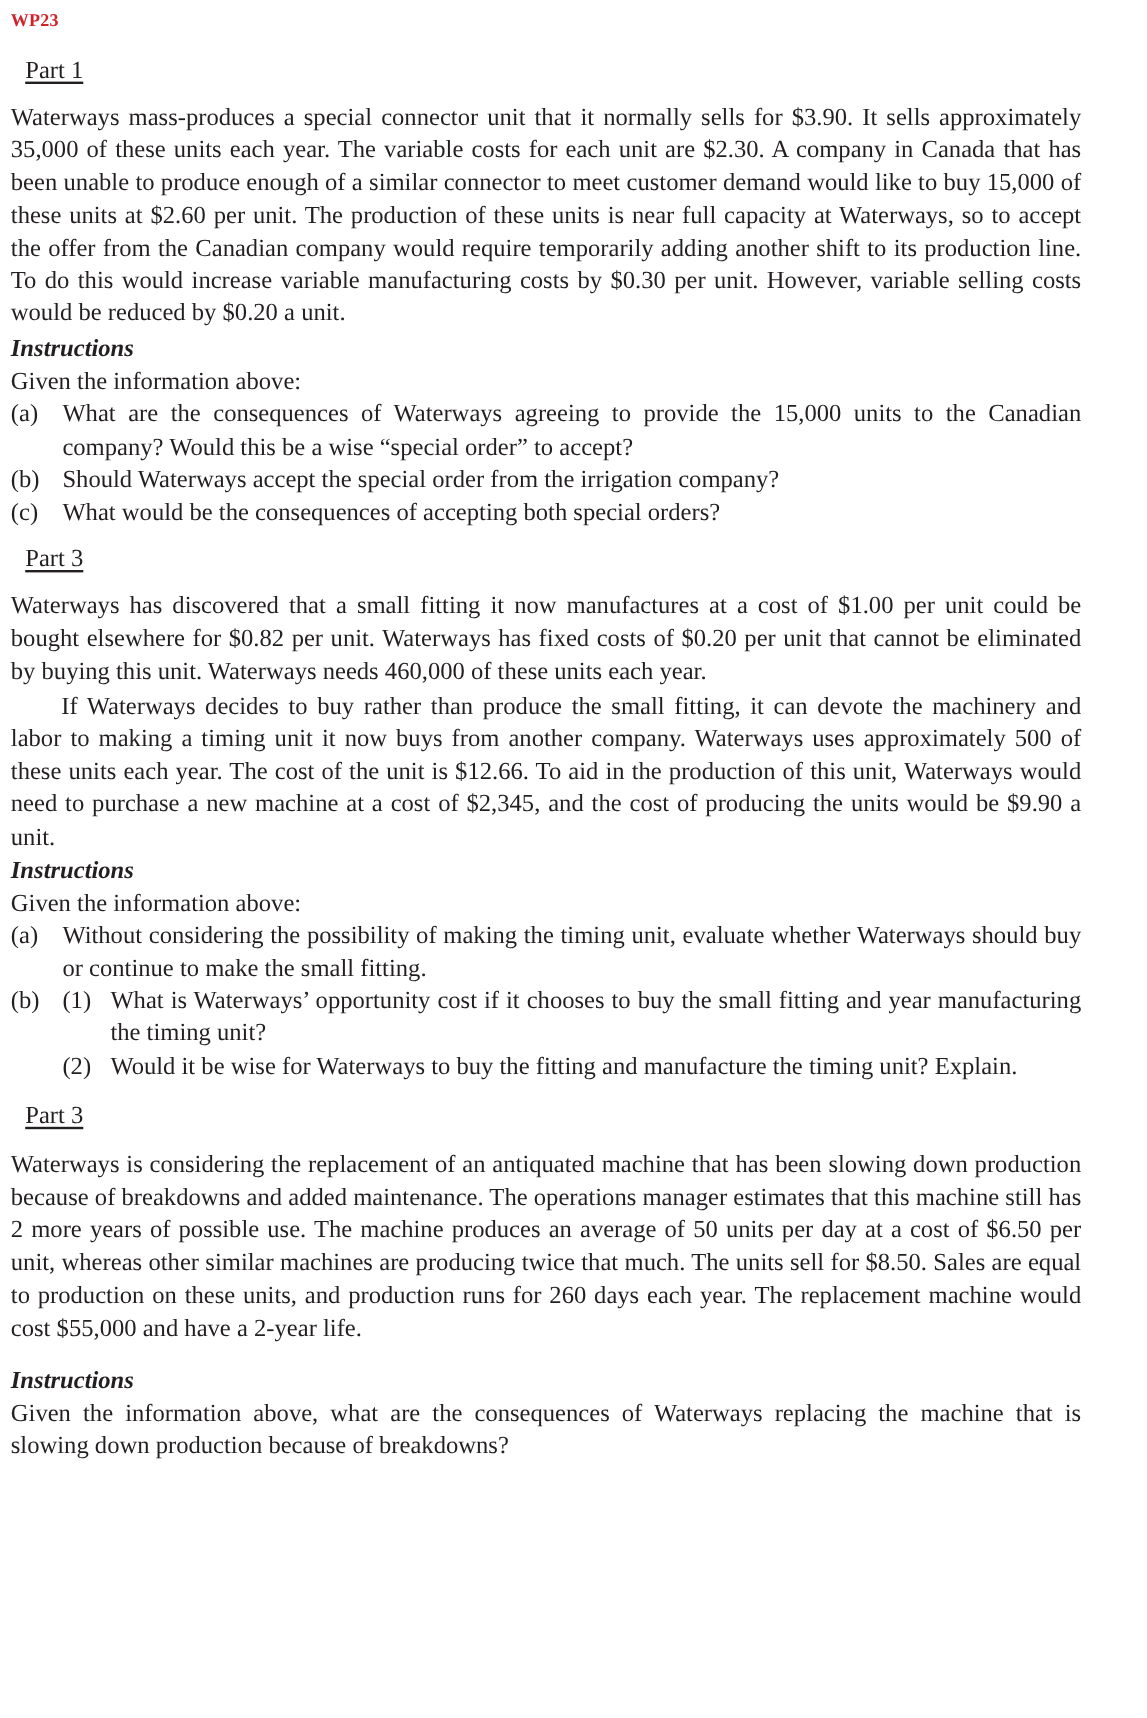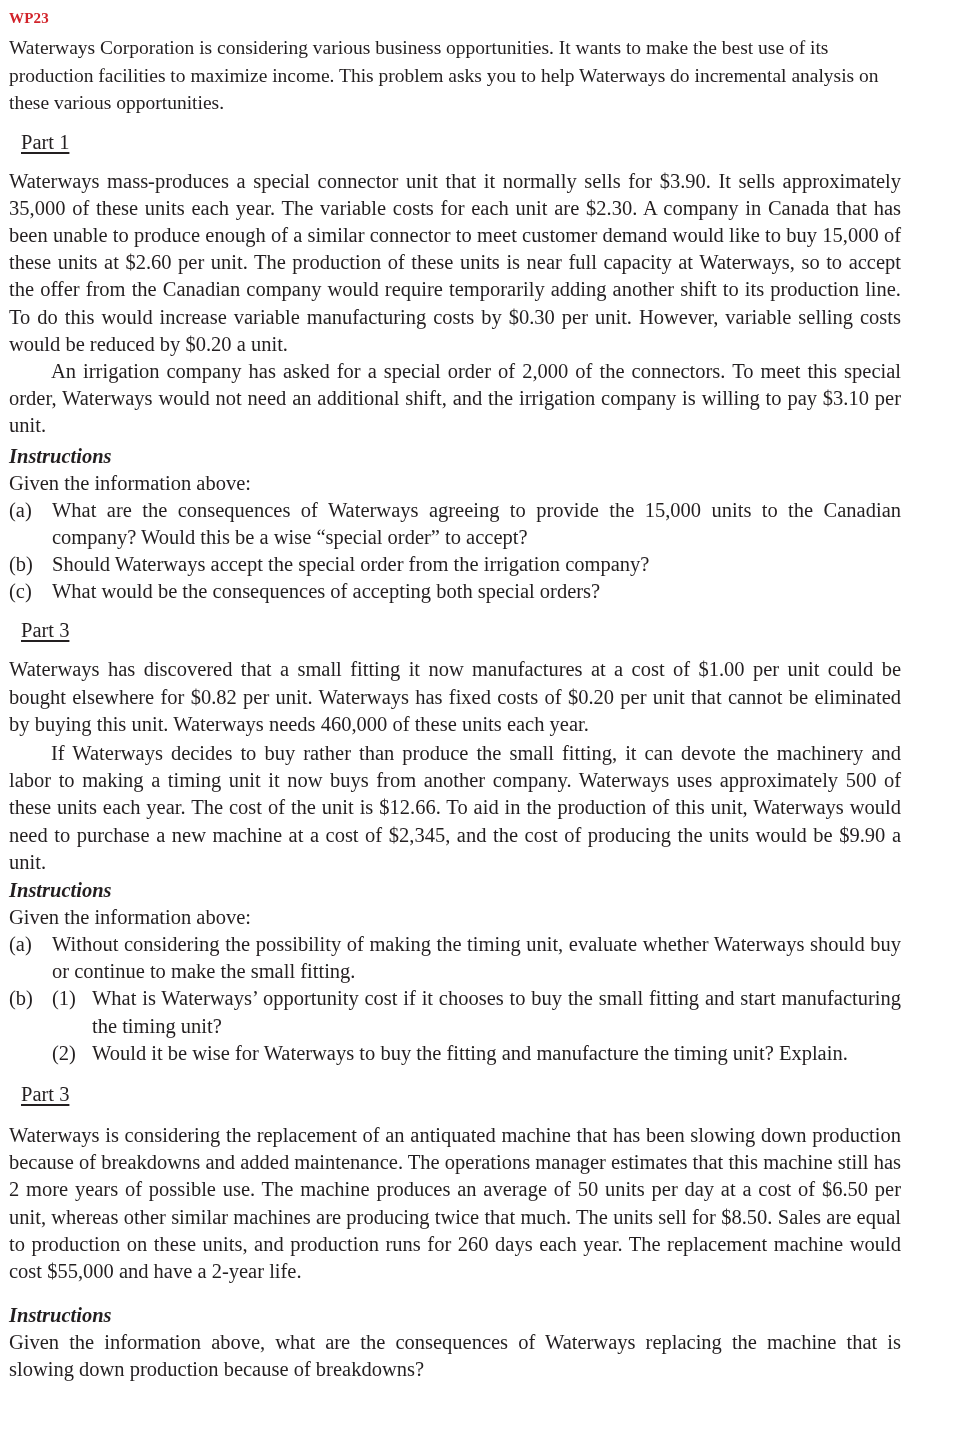--- a/index.html
+++ b/index.html
@@ -32,26 +32,24 @@
     .q .sub .lbl2 { width: 40px; flex: none; }
     .q .sub .txt2 { flex: 1; text-align: justify; }
     .subwrap { flex: 1; }
     .gap-lg { height: 16px; }
   </style>
 </head>
 <body>
 
 <div class="page">
   <div class="title">WP23</div>
-  <p class="intro">Waterways Corporation is considering various business opportunities. It wants to make the best use of its production facilities to maximize income. This problem asks you to help Waterways do incremental analysis on these various opportunities.</p>
 
   <section>
     <div class="part-label">Part 1</div>
     <p>Waterways mass-produces a special connector unit that it normally sells for $3.90. It sells approximately 35,000 of these units each year. The variable costs for each unit are $2.30. A company in Canada that has been unable to produce enough of a similar connector to meet customer demand would like to buy 15,000 of these units at $2.60 per unit. The production of these units is near full capacity at Waterways, so to accept the offer from the Canadian company would require temporarily adding another shift to its production line. To do this would increase variable manufacturing costs by $0.30 per unit. However, variable selling costs would be reduced by $0.20 a unit.</p>
-    <p class="indent">An irrigation company has asked for a special order of 2,000 of the connectors. To meet this special order, Waterways would not need an additional shift, and the irrigation company is willing to pay $3.10 per unit.</p>
     <div class="instr-head" style="margin-top:2px">Instructions</div>
     <div class="given">Given the information above:</div>
     <div class="q">
       <span class="lbl">(a)</span>
       <span class="txt">What are the consequences of Waterways agreeing to provide the 15,000 units to the Canadian company? Would this be a wise “special order” to accept?</span>
     </div>
     <div class="q">
       <span class="lbl">(b)</span>
       <span class="txt">Should Waterways accept the special order from the irrigation company?</span>
     </div>
@@ -69,21 +67,21 @@
     <div class="given">Given the information above:</div>
     <div class="q">
       <span class="lbl">(a)</span>
       <span class="txt">Without considering the possibility of making the timing unit, evaluate whether Waterways should buy or continue to make the small fitting.</span>
     </div>
     <div class="q">
       <span class="lbl">(b)</span>
       <div class="subwrap">
         <div class="sub">
           <span class="lbl2">(1)</span>
-          <span class="txt2">What is Waterways’ opportunity cost if it chooses to buy the small fitting and start manufacturing the timing unit?</span>
+          <span class="txt2">What is Waterways’ opportunity cost if it chooses to buy the small fitting and year manufacturing the timing unit?</span>
         </div>
         <div class="sub">
           <span class="lbl2">(2)</span>
           <span class="txt2">Would it be wise for Waterways to buy the fitting and manufacture the timing unit? Explain.</span>
         </div>
       </div>
     </div>
   </section>
 
   <section style="margin-top:2px">

